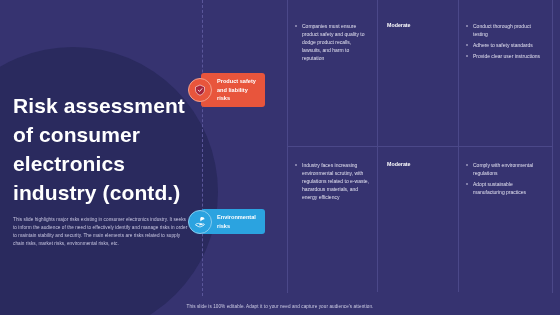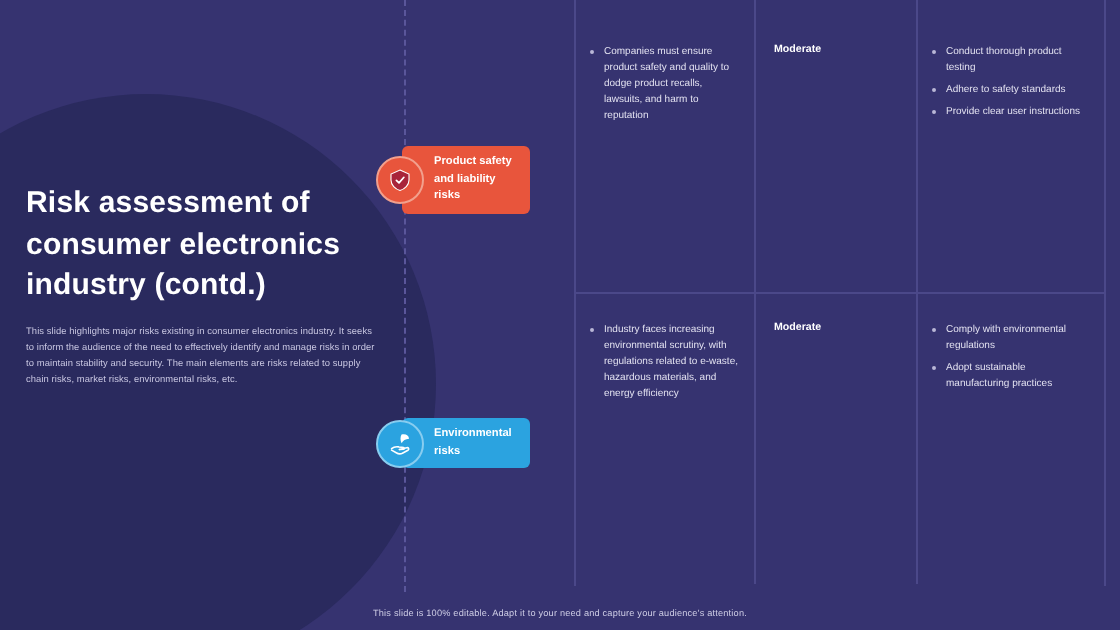--- a/index.html
+++ b/index.html
@@ -42,21 +42,21 @@
   
   .left-panel {
     position: absolute;
     left: 13px;
     top: 92px;
     width: 176px;
     z-index: 4;
   }
   .title {
     color: #ffffff;
-    font-size: 15px;
+    font-size: 21px;
     font-weight: bold;
     line-height: 1.38;
     letter-spacing: .1px;
     margin: 0 0 8px 0;
   }
   .subtitle {
     color: #c9c7e2;
     font-size: 4.7px;
     line-height: 1.72;
     margin: 0;

